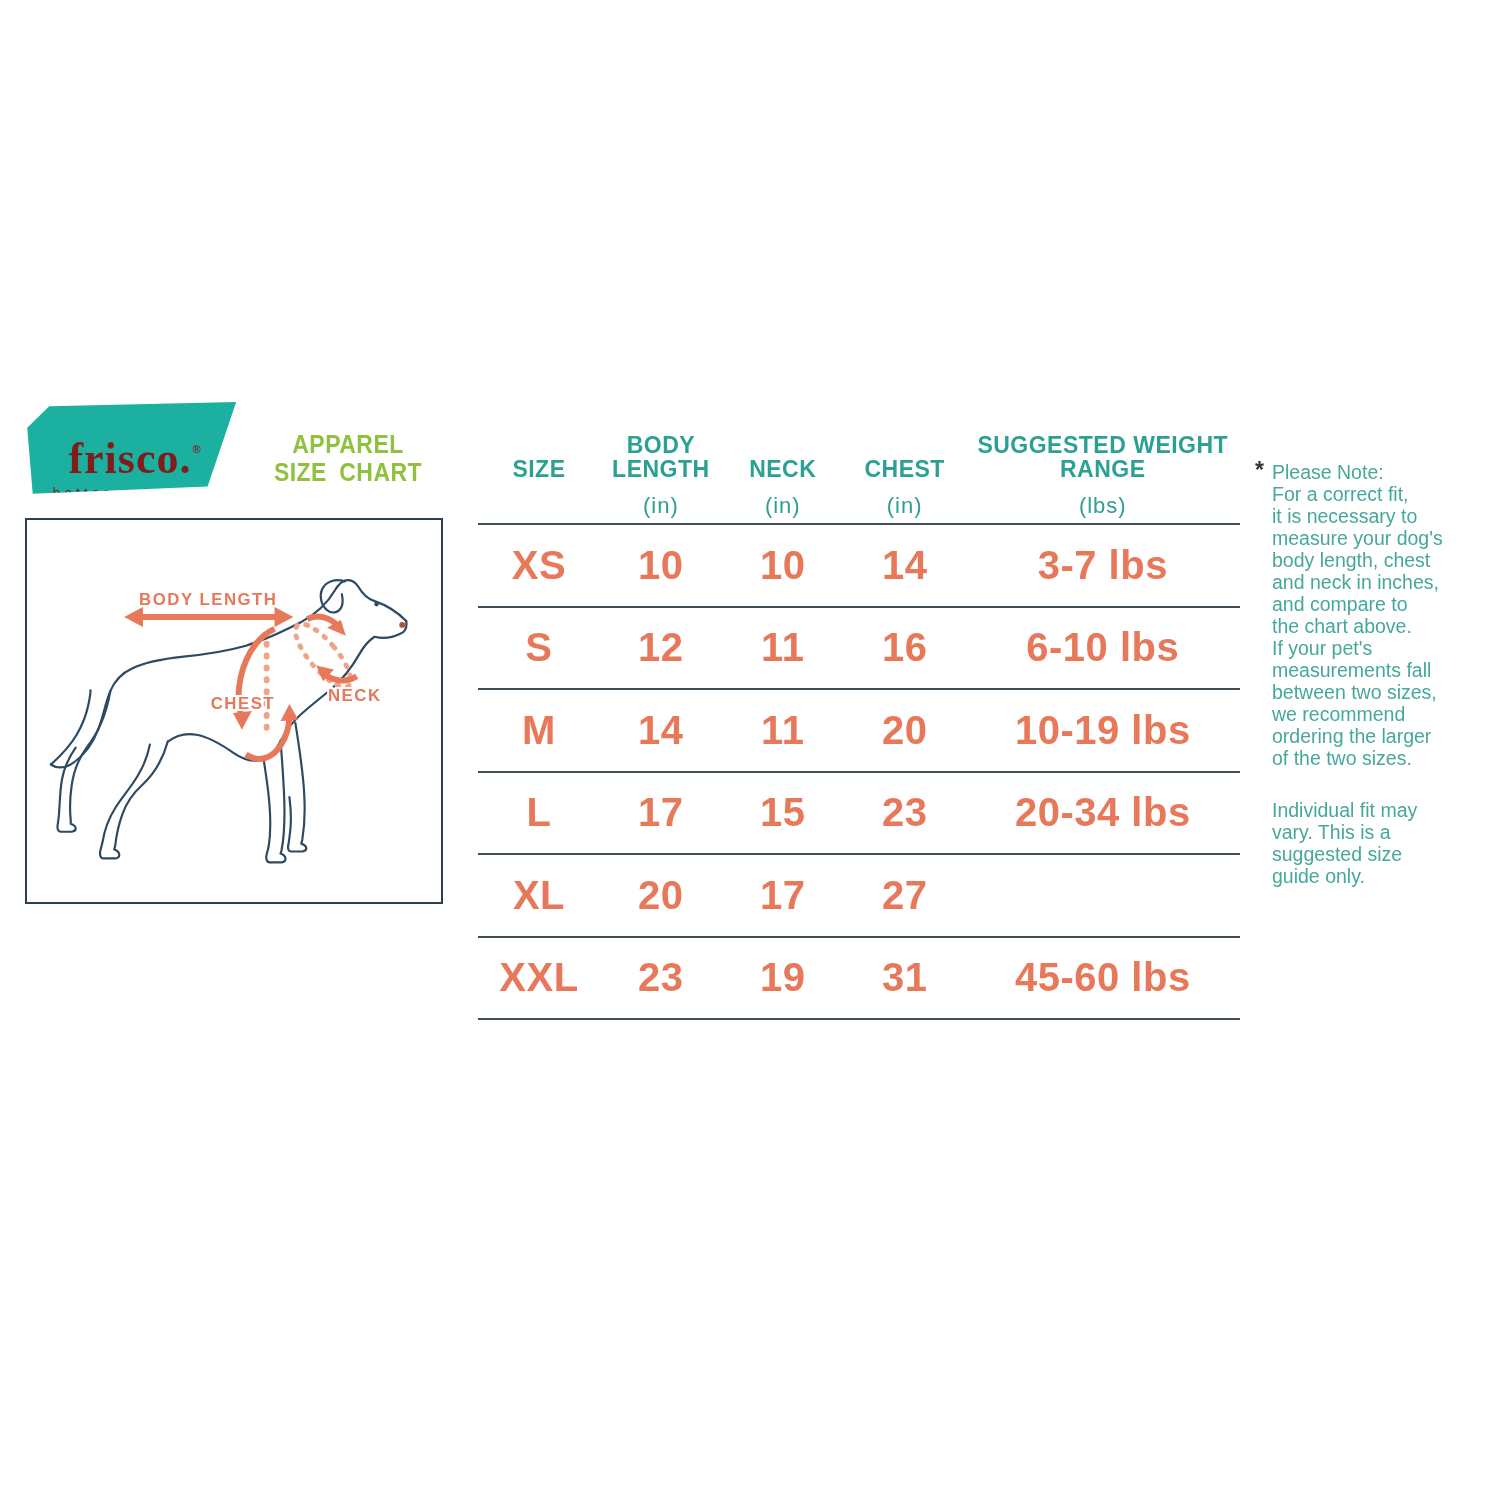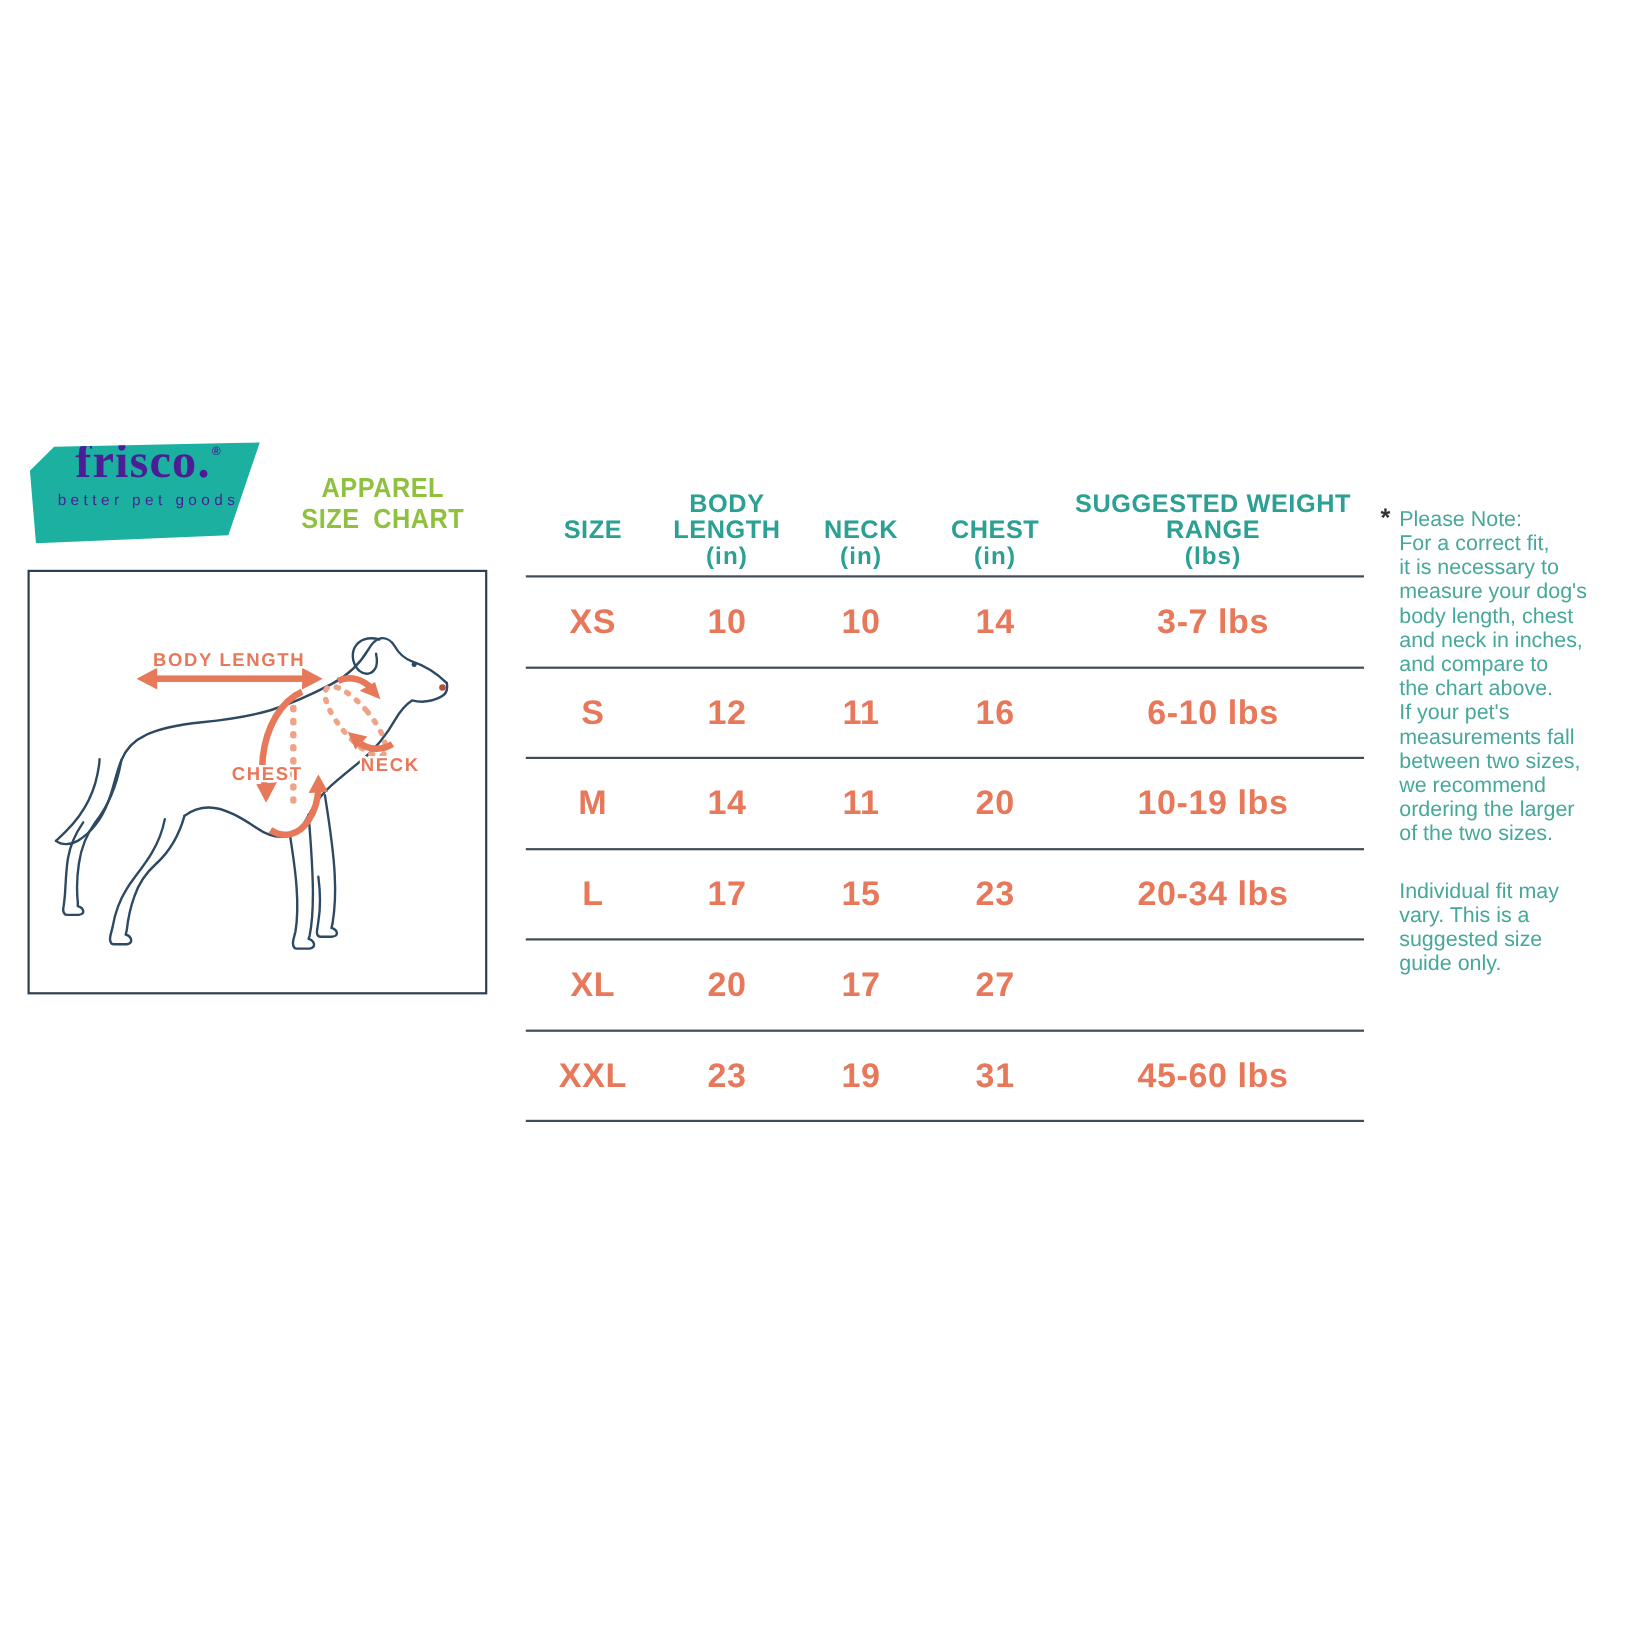--- a/index.html
+++ b/index.html
@@ -3,23 +3,23 @@
 <meta charset="utf-8">
 <style>
   html,body { margin:0; padding:0; background:#ffffff; }
   .canvas {
     position:relative; width:1500px; height:1500px; background:#ffffff;
     font-family:"Liberation Sans", sans-serif; overflow:hidden;
   }
   
   .logo {
     position:absolute; left:25px; top:398px; width:220px; height:103px;
-    background:#1cb0a1; color:#4c1d95;
+    background:#1cb0a1; color:#7f1d1d;
     clip-path:polygon(11% 8%, 96% 4%, 83% 86%, 3.5% 93%, 1% 29%);
-    display:flex; flex-direction:column; align-items:center; justify-content:flex-start;
+    display:flex; flex-direction:column; align-items:center; justify-content:flex-end;
   }
   .logo-name { font-family:"Liberation Serif", serif; font-weight:bold; font-size:44px; line-height:1; letter-spacing:1px; }
   .logo-reg { font-size:11px; vertical-align:20px; margin-left:1px; font-family:"Liberation Sans", sans-serif; }
   .logo-tagline { font-size:14px; letter-spacing:4px; margin-top:4px; font-weight:normal; }
   
   .chart-title {
     position:absolute; left:258px; top:430px; width:180px; text-align:center;
     color:#8fc13e; font-weight:bold; font-size:25px; line-height:1.12; letter-spacing:.5px;
     transform:scaleX(.92); transform-origin:center top;
   }
@@ -28,25 +28,25 @@
   .dog-box {
     position:absolute; left:25px; top:518px; width:418px; height:386px;
     border:2px solid #2b3e52; box-sizing:border-box; background:#fff;
   }
   .dog-box svg { position:absolute; left:0; top:0; width:100%; height:100%; }
   
   .size-table { position:absolute; left:478px; top:430px; width:762px; }
   .t-header { display:flex; align-items:flex-end; height:93px; padding-bottom:5px; box-sizing:border-box; }
   .th { text-align:center; color:#2ba093; }
   .th-label { display:block; font-weight:bold; font-size:23px; line-height:24px; letter-spacing:.5px; }
-  .th-unit  { display:block; font-weight:bold; font-size:22px; line-height:24px; min-height:24px; margin-top:1px; letter-spacing:1px; }
+  .th-unit  { display:block; font-weight:normal; font-size:22px; line-height:24px; min-height:24px; margin-top:13px; letter-spacing:1px; }
   .c0{width:16%;} .c1{width:16%;} .c2{width:16%;} .c3{width:16%;} .c4{width:36%;}
   .t-rows { border-bottom:2px solid #3f4d57; }
   .trow { display:flex; align-items:center; height:80.5px; border-top:2px solid #3f4d57; }
-  .cell { text-align:center; color:#e7785a; font-weight:bold; font-size:31px; letter-spacing:.5px; }
+  .cell { text-align:center; color:#e7785a; font-weight:bold; font-size:40px; letter-spacing:.5px; }
   
   .note { position:absolute; left:1272px; top:461px; width:212px; color:#45a89a; font-size:19.5px; line-height:22px; }
   .note-head { position:relative; }
   .asterisk { position:absolute; left:-17px; top:-2px; color:#333333; font-size:23px; font-weight:bold; }
   .note-body { white-space:pre-line; }
   .note-p2 { margin-top:30px; }
 </style>
 </head>
 <body>
 

